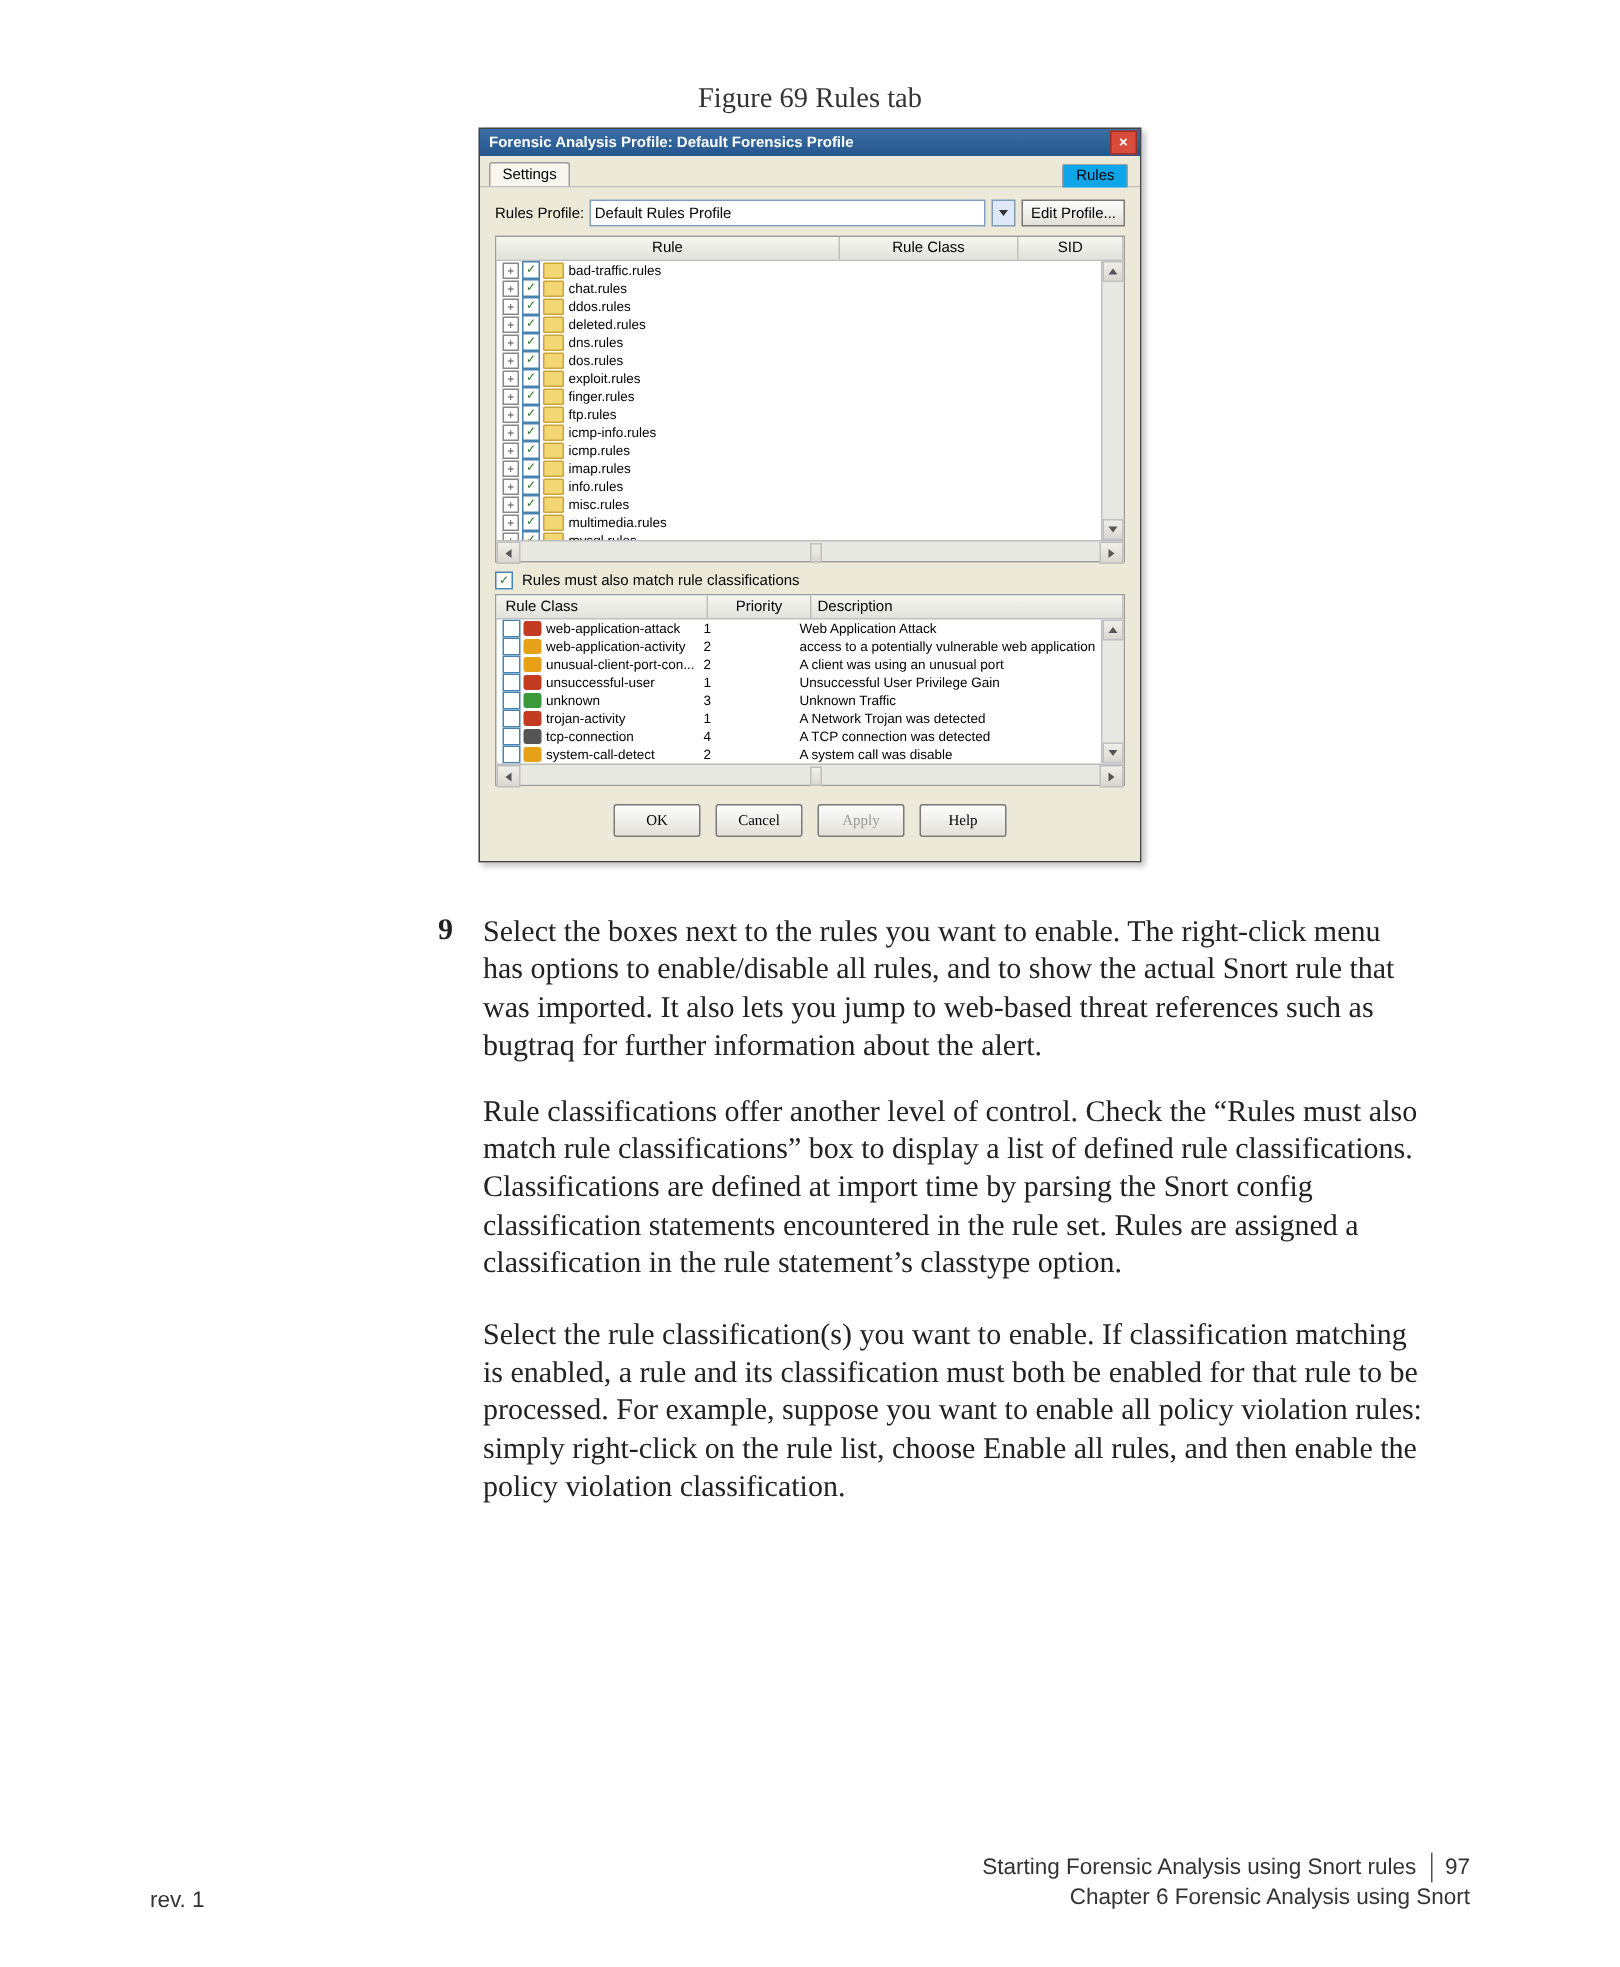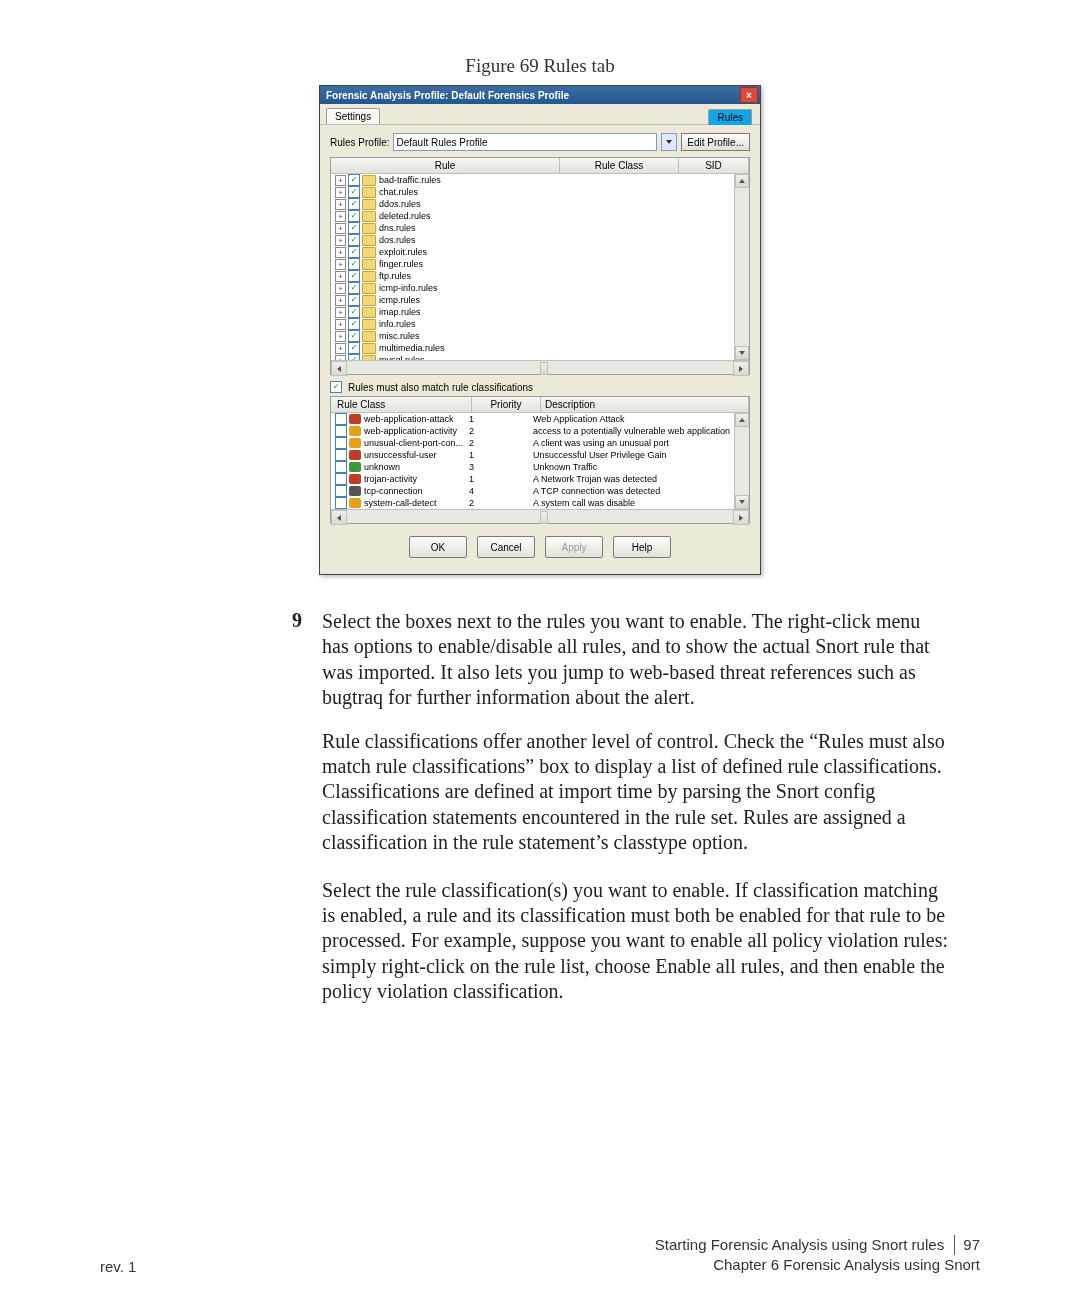--- a/index.html
+++ b/index.html
@@ -117,21 +117,21 @@
   .gh.pr{flex:0 0 60px;}
   .gh.de{flex:1;text-align:left;}
   .cls-body{height:96px;overflow:hidden;position:relative;}
   .cls-row{display:flex;align-items:center;height:12px;font-size:9px;}
   .cls-row .c1{flex:0 0 130px;display:flex;align-items:center;padding-left:4px;}
   .cls-row .c2{flex:0 0 60px;padding-left:4px;}
   .cls-row .c3{flex:1;padding-left:4px;}
   .sev{width:12px;height:10px;border-radius:2px;margin-right:3px;display:inline-block;}
   .sev1{background:#c23b22;} .sev2{background:#e6a117;} .sev3{background:#3a9a3a;} .sevd{background:#555;}
   .dlg-buttons{display:flex;justify-content:center;gap:10px;padding:8px 0 6px 0;}
-  .dlg-buttons .btn{min-width:56px;height:20px;border:1px solid #7a7a7a;background:linear-gradient(#fdfdfd,#e1e1d8);font-size:10px;display:flex;align-items:center;justify-content:center;border-radius:2px;}
+  .dlg-buttons .btn{min-width:56px;height:20px;border:1px solid #7a7a7a;background:linear-gradient(#fdfdfd,#e1e1d8);font-size:10px;display:flex;align-items:center;justify-content:center;border-radius:2px;font-family:Liberation Serif, serif;}
   .dlg-buttons .btn.disabled{color:#999;}
 
   
   .content { margin: 0 30px 0 192px; }
   .step-row { display:flex; margin-bottom:18px;}
   .step-num { font-weight:bold; width:30px; font-size:20px; }
   .step-text { flex:1; font-size:20px; line-height:1.27; color:#222;}
   .para { margin: 0 0 22px 30px; font-size:20px; line-height:1.27;}
   .footer {
     position:absolute; bottom:36px; left:100px; right:100px;

